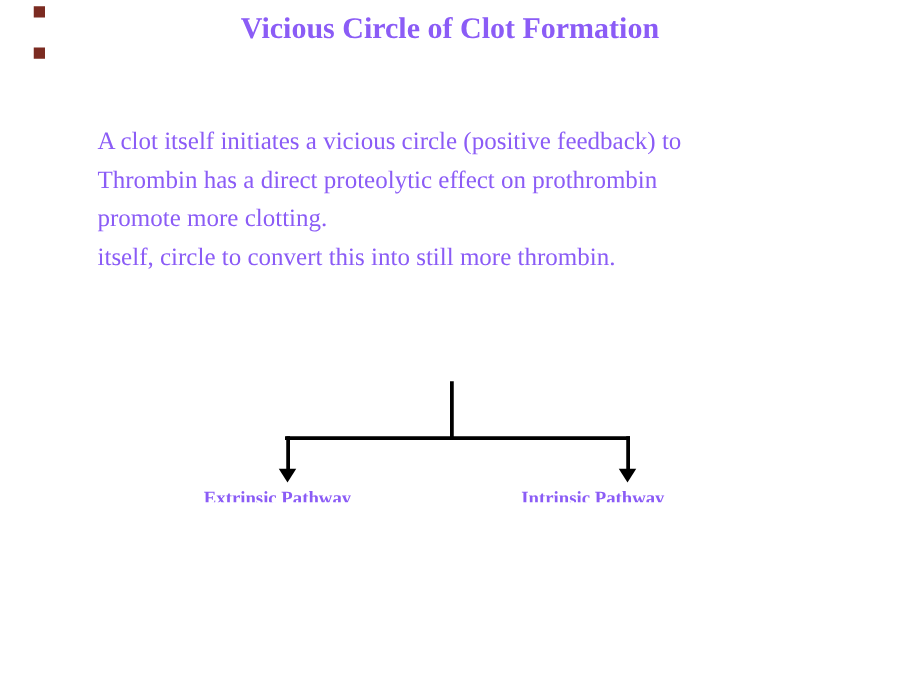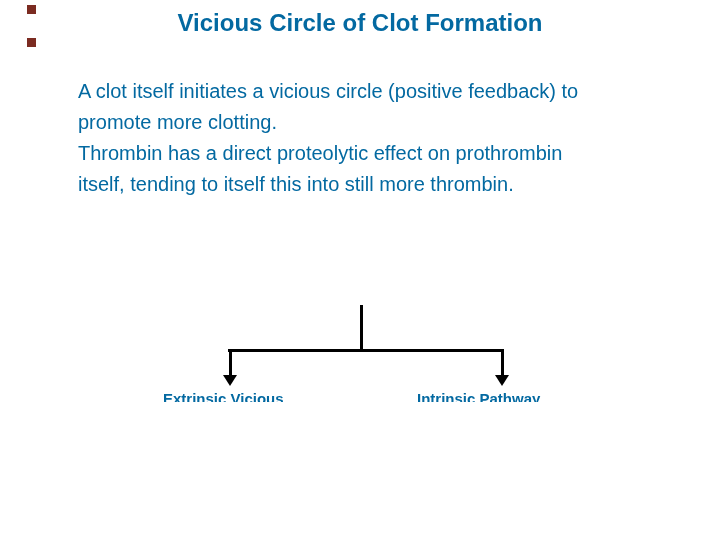--- a/index.html
+++ b/index.html
@@ -6,22 +6,22 @@
     margin: 0;
     padding: 0;
     background: #ffffff;
   }
   #slide {
     position: relative;
     width: 720px;
     height: 402px;
     background: #ffffff;
     overflow: hidden;
-    font-family: Liberation Sans, sans-serif;
-    color: #0369a1;
+    font-family: Liberation Serif, serif;
+    color: #8b5cf6;
   }
   .decor-square {
     position: absolute;
     left: 27px;
     width: 9px;
     height: 9px;
   }
   #decor-square-top { top: 5px; }
   #decor-square-bottom { top: 38px; }
 
@@ -33,21 +33,21 @@
     text-align: center;
     font-size: 24px;
     line-height: 30px;
     font-weight: bold;
     letter-spacing: 0px;
   }
 
   #body-text {
     position: absolute;
     left: 78px;
-    top: 76px;
+    top: 98px;
     width: 580px;
     font-size: 20px;
     line-height: 31px;
     font-weight: normal;
   }
 
   #diagram-heading {
     position: absolute;
     left: 182px;
     top: 241px;
@@ -94,33 +94,33 @@
 
 <div id="slide">
 
   <div id="decor-square-top" class="decor-square" style="background: rgb(123, 43, 33);"></div>
   <div id="decor-square-bottom" class="decor-square" style="background: rgb(123, 43, 33);"></div>
 
   <div id="slide-title">Vicious Circle of Clot Formation</div>
 
   <div id="body-text">
     <div>A clot itself initiates a vicious circle (positive feedback) to</div>
+    <div>Thrombin has a direct proteolytic effect on prothrombin</div>
     <div>promote more clotting.</div>
-    <div>Thrombin has a direct proteolytic effect on prothrombin</div>
-    <div>itself, tending to itself this into still more thrombin.</div>
+    <div>itself, circle to convert this into still more thrombin.</div>
   </div>
 
   <div id="diagram-heading">
   </div>
 
   <div id="connector-stem" class="connector"></div>
   <div id="connector-horizontal" class="connector"></div>
 
   <div id="arrow-left-shaft" class="connector"></div>
   <div id="arrow-left-head" class="arrowhead"></div>
 
   <div id="arrow-right-shaft" class="connector"></div>
   <div id="arrow-right-head" class="arrowhead"></div>
 
-  <div id="branch-label-left" class="branch-label">Extrinsic Vicious</div>
+  <div id="branch-label-left" class="branch-label">Extrinsic Pathway</div>
   <div id="branch-label-right" class="branch-label">Intrinsic Pathway</div>
 
 </div>
 
 </body></html>

